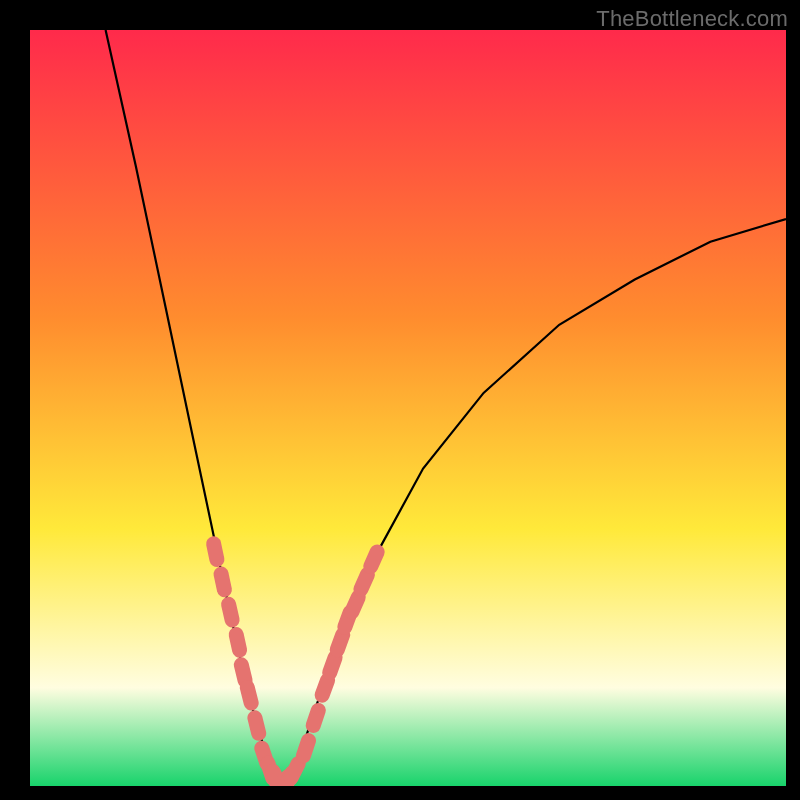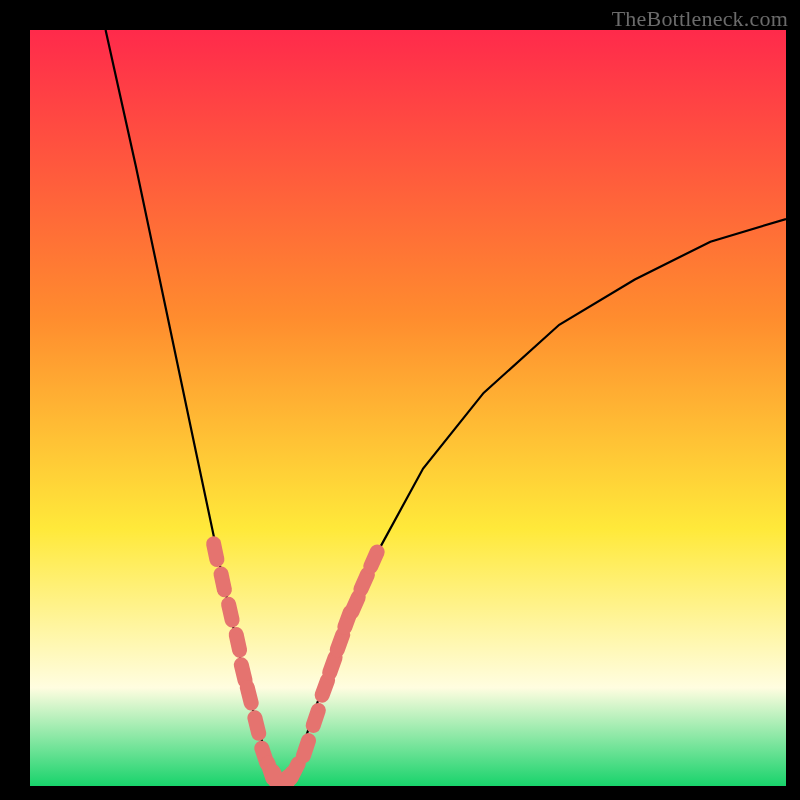--- a/index.html
+++ b/index.html
@@ -19,21 +19,20 @@
   }
   .watermark {
     position: absolute;
     top: 6px;
     right: 12px;
     color: #6b6b6b;
     font-size: 22px;
     font-weight: 500;
     letter-spacing: 0.2px;
     user-select: none;
-    font-family: Liberation Serif, serif;
   }
   .plot {
     position: absolute;
     left: 30px;
     top: 30px;
     width: 756px;
     height: 756px;
   }
   svg { display: block; }
 </style>

